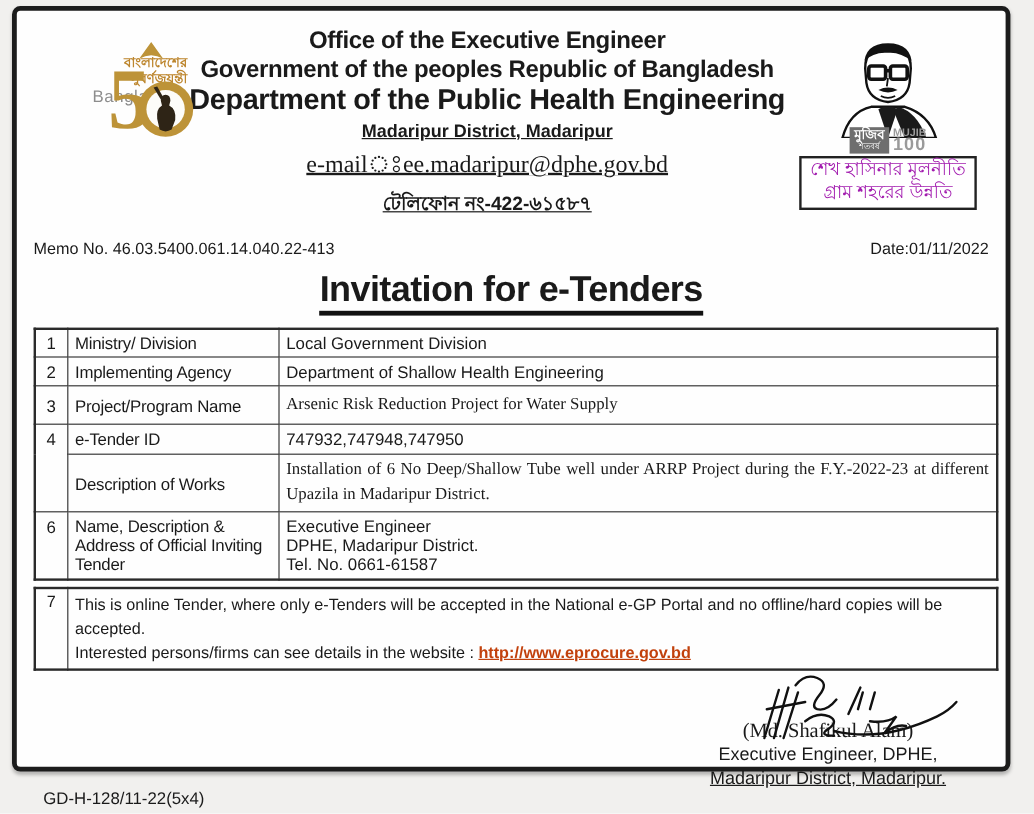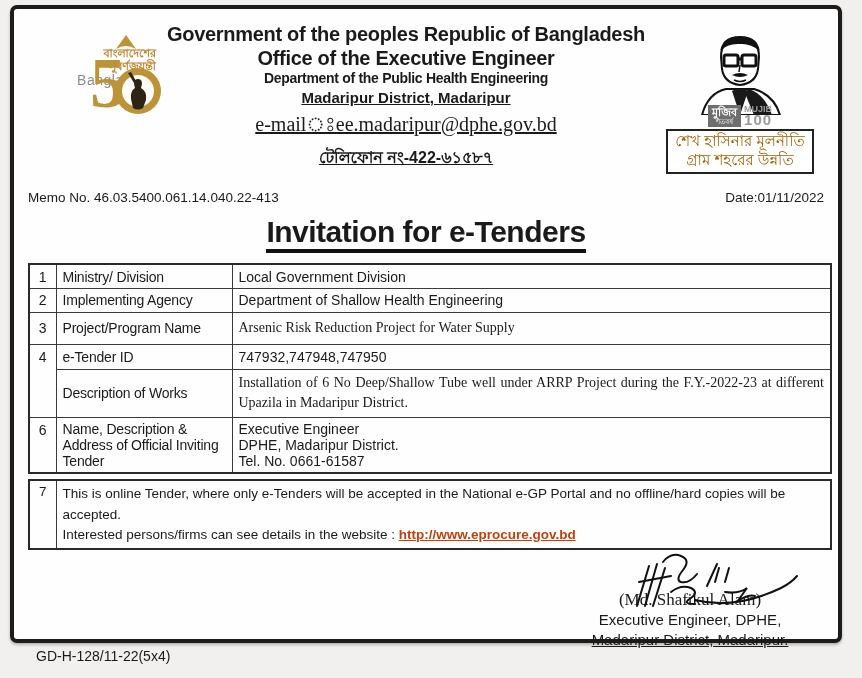--- a/index.html
+++ b/index.html
@@ -14,31 +14,31 @@
     background:#fefefe;border:4px solid #1c1c1c;border-radius:7px;
     box-shadow:0 2px 3px rgba(0,0,0,.25);
     box-sizing:border-box;padding:10px 14px;
   }
   
   .hdr{display:flex;align-items:flex-start;}
   .hdr-left{width:128px;flex:0 0 auto;padding-top:28px;text-align:right;position:relative;}
   .hdr-center{flex:1 1 auto;text-align:center;padding-top:4px;}
   .hdr-right{width:168px;flex:0 0 auto;text-align:center;padding-top:12px;}
   .gov-line{font-weight:bold;font-size:20px;line-height:1.18;letter-spacing:-.3px;}
-  .dept-line{font-weight:bold;font-size:14px;line-height:1.18;letter-spacing:-.3px;}
+  .dept-line{font-weight:bold;font-size:24px;line-height:1.18;letter-spacing:-.3px;}
   .district-line{font-weight:bold;font-size:15px;text-decoration:underline;margin-top:2px;}
   .email-line{font-family:"Liberation Serif","DejaVu Serif",serif;font-size:20px;text-decoration:underline;margin-top:3px;}
   .phone-line{font-weight:bold;font-size:16px;text-decoration:underline;margin-top:3px;}
   
   .bd50-bn{font-size:11px;line-height:1.15;color:#bd862e;font-weight:bold;}
   .bd50-en{font-size:14px;color:#8d8d8d;letter-spacing:.5px;}
   .bd50-svg{position:absolute;right:-6px;top:16px;}
   
   .slogan-box{display:inline-block;border:2px solid #222;padding:1px 7px 3px;margin-top:2px;background:#fff;}
-  .slogan-box div{font-size:15px;line-height:1.25;color:#a16207;}
+  .slogan-box div{font-size:15px;line-height:1.25;color:#a21caf;}
   .mujib-row{display:flex;justify-content:center;align-items:flex-end;margin-top:-14px;position:relative;z-index:2;}
   .mujib-word{background:#6e6e6e;color:#fff;font-weight:bold;font-size:11px;padding:1px 4px;line-height:1.1;text-align:center;}
   .mujib-word small{display:block;font-size:7px;font-weight:normal;}
   .mujib100{color:#9a9a9a;font-weight:bold;font-size:9px;line-height:.9;text-align:left;padding-left:3px;}
   .mujib100 .num{font-size:15px;letter-spacing:1px;}
   
   .memo-row{display:flex;justify-content:space-between;margin-top:16px;font-size:13.5px;}
   
   .title{text-align:center;margin-top:10px;margin-bottom:14px;}
   .title span{font-size:30px;font-weight:bold;letter-spacing:-.5px;
@@ -83,22 +83,22 @@
 
         <circle cx="50" cy="56" r="23" fill="#bd9338"></circle>
         <circle cx="50" cy="56" r="16" fill="#fdfcf9"></circle>
 
         <path d="M50 44 q4 0 4 5 l-1 4 q6 3 5 12 l-3 8 q-5 3 -10 0 l-2 -9 q-1 -8 4 -11 l-1 -4 q0 -5 4 -5 Z" fill="#2e2416"></path>
         <path d="M46 48 l-6 -10 l3 -1 l5 9 Z" fill="#2e2416"></path>
       </svg>
     </div>
 
     <div class="hdr-center">
+      <div class="gov-line">Office of the Executive Engineer</div>
       <div class="gov-line">Government of the peoples Republic of Bangladesh</div>
-      <div class="gov-line">Office of the Executive Engineer</div>
       <div class="dept-line">Department of the Public Health Engineering</div>
       <div class="district-line">Madaripur District, Madaripur</div>
       <div class="email-line">e-mailঃee.madaripur@dphe.gov.bd</div>
       <div class="phone-line">টেলিফোন নং-422-৬১৫৮৭</div>
     </div>
 
     <div class="hdr-right">
       <svg width="104" height="84" viewBox="0 0 104 84">
 
         <path d="M14 84 Q20 62 38 58 L66 58 Q86 64 92 84 Z" fill="#fff" stroke="#111" stroke-width="2"></path>

